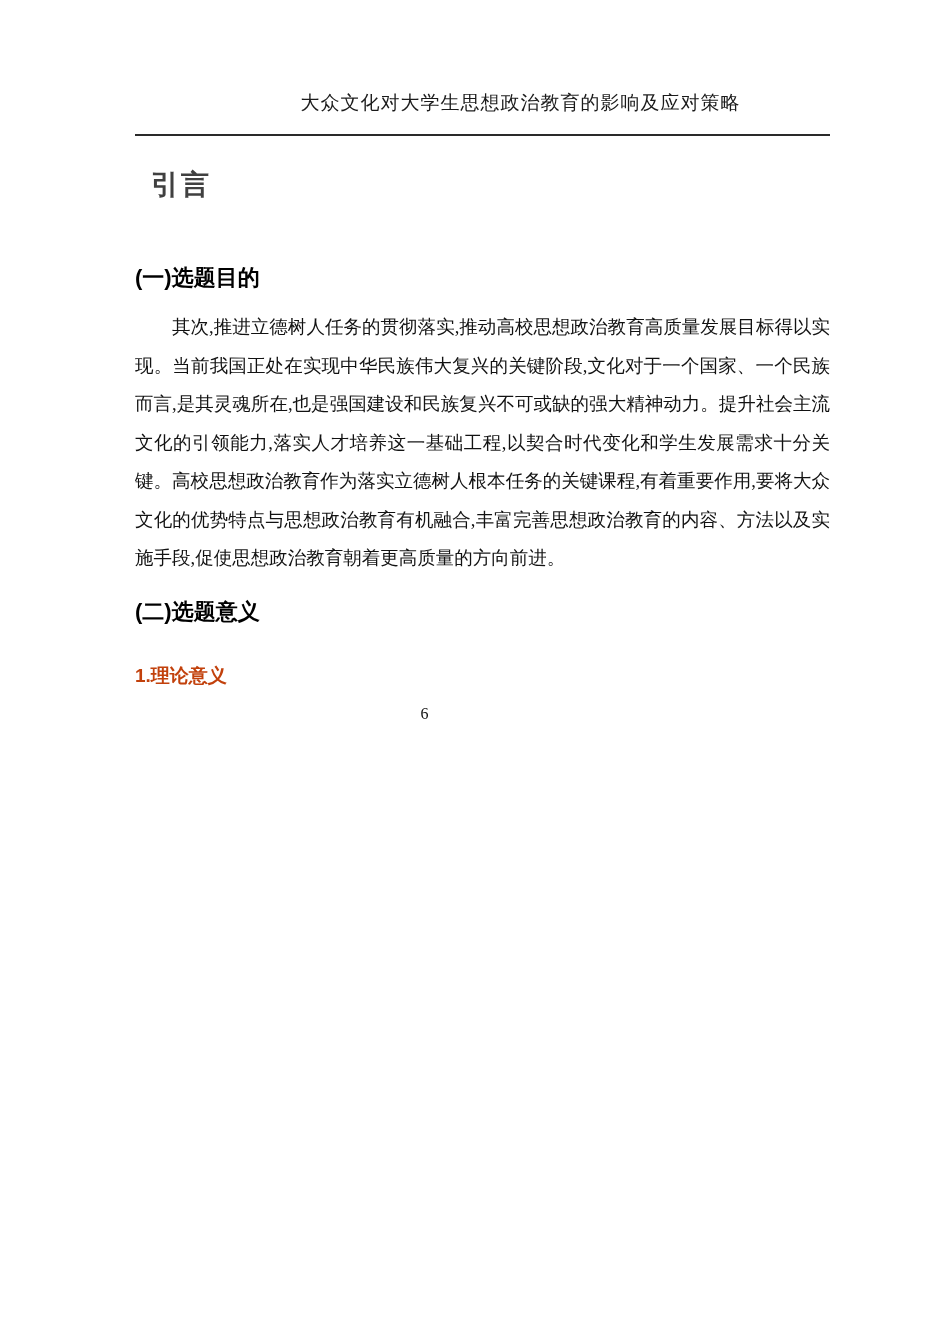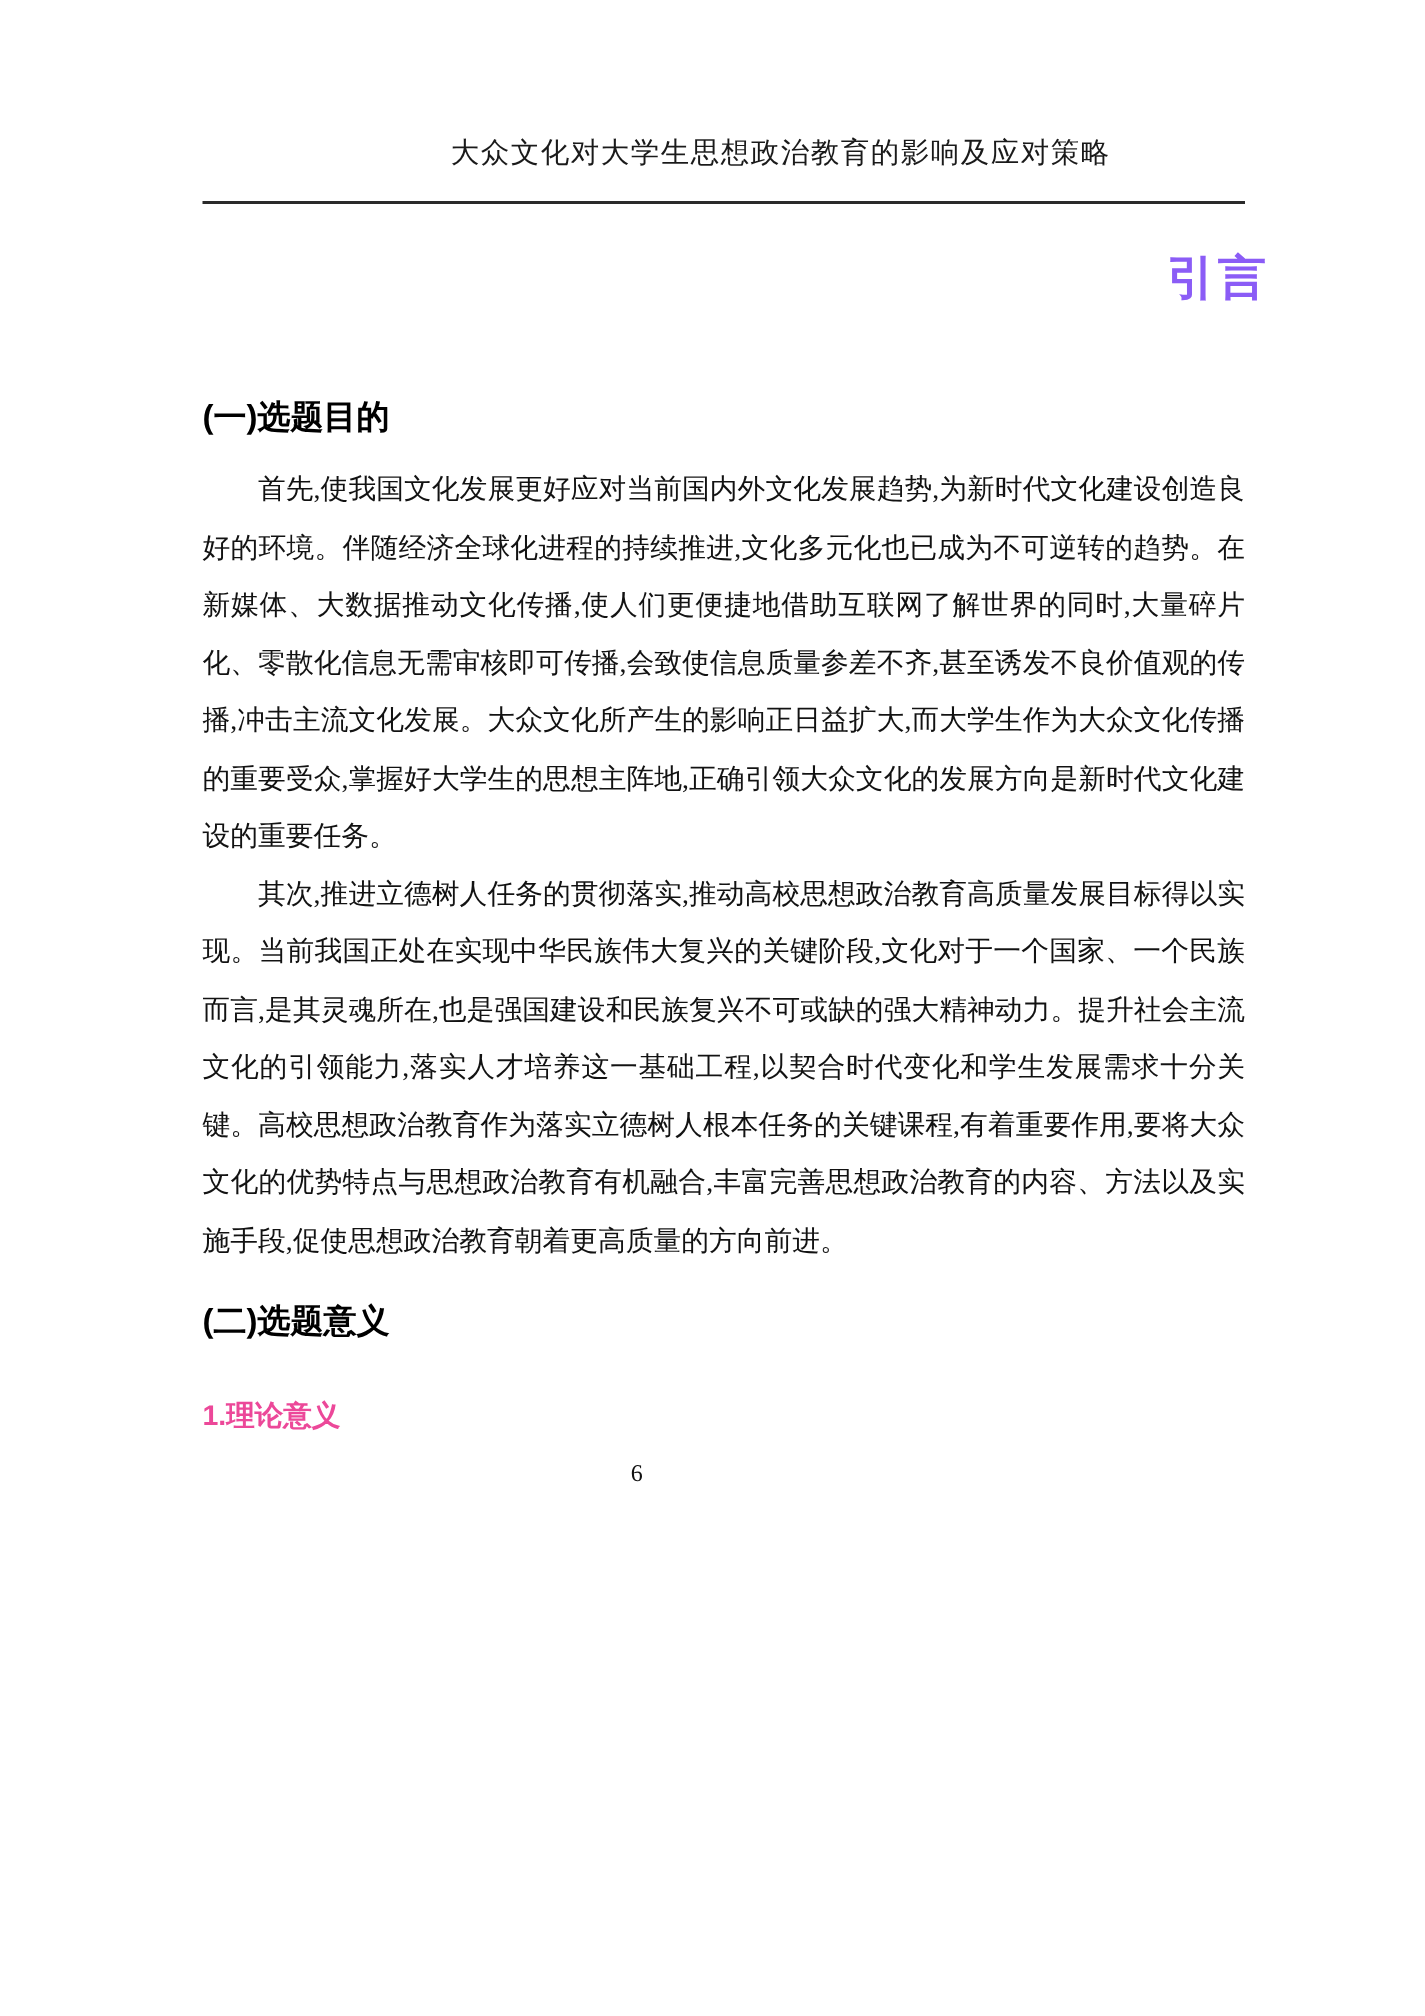--- a/index.html
+++ b/index.html
@@ -32,46 +32,46 @@
     font-size: 19px;
     line-height: 23px;
     color: #1a1a1a;
     letter-spacing: 1px;
     white-space: nowrap;
   }
   .doc-title {
     position: relative;
     left: 16px;
     margin: 30px 0 0 0;
-    text-align: right;
+    text-align: left;
     font-family: "Liberation Sans", "DejaVu Sans", sans-serif;
     font-weight: 700;
-    font-size: 32px;
+    font-size: 28px;
     line-height: 38px;
-    color: #8b5cf6;
+    color: #404040;
     letter-spacing: 2px;
   }
   h2.section-heading {
     margin: 58px 0 0 0;
     font-family: "Liberation Sans", "DejaVu Sans", sans-serif;
     font-weight: 700;
     font-size: 22px;
     line-height: 32px;
     color: #000000;
   }
   h2.section-heading.second {
     margin-top: 18px;
   }
   h3.subsection-heading {
     margin: 34px 0 0 0;
     font-family: "Liberation Sans", "DejaVu Sans", sans-serif;
     font-weight: 700;
     font-size: 19px;
     line-height: 28px;
-    color: #ec4899;
+    color: #c2410c;
   }
   .body-text p {
     margin: 0;
     font-size: 18.5px;
     line-height: 38.5px;
     text-align: justify;
     text-justify: inter-ideograph;
     text-indent: 2em;
     color: #121212;
   }
@@ -100,21 +100,20 @@
 
   <div class="running-header-wrap">
     <div class="running-header">大众文化对大学生思想政治教育的影响及应对策略</div>
   </div>
 
   <h1 class="doc-title">引言</h1>
 
   <h2 class="section-heading">(一)选题目的</h2>
 
   <div class="body-text first-block">
-    <p>首先,使我国文化发展更好应对当前国内外文化发展趋势,为新时代文化建设创造良好的环境。伴随经济全球化进程的持续推进,文化多元化也已成为不可逆转的趋势。在新媒体、大数据推动文化传播,使人们更便捷地借助互联网了解世界的同时,大量碎片化、零散化信息无需审核即可传播,会致使信息质量参差不齐,甚至诱发不良价值观的传播,冲击主流文化发展。大众文化所产生的影响正日益扩大,而大学生作为大众文化传播的重要受众,掌握好大学生的思想主阵地,正确引领大众文化的发展方向是新时代文化建设的重要任务。</p>
     <p>其次,推进立德树人任务的贯彻落实,推动高校思想政治教育高质量发展目标得以实现。当前我国正处在实现中华民族伟大复兴的关键阶段,文化对于一个国家、一个民族而言,是其灵魂所在,也是强国建设和民族复兴不可或缺的强大精神动力。提升社会主流文化的引领能力,落实人才培养这一基础工程,以契合时代变化和学生发展需求十分关键。高校思想政治教育作为落实立德树人根本任务的关键课程,有着重要作用,要将大众文化的优势特点与思想政治教育有机融合,丰富完善思想政治教育的内容、方法以及实施手段,促使思想政治教育朝着更高质量的方向前进。</p>
   </div>
 
   <h2 class="section-heading second">(二)选题意义</h2>
 
   <h3 class="subsection-heading">1.理论意义</h3>
 
 
   <div class="page-footer">
     <span class="page-number">6</span>

